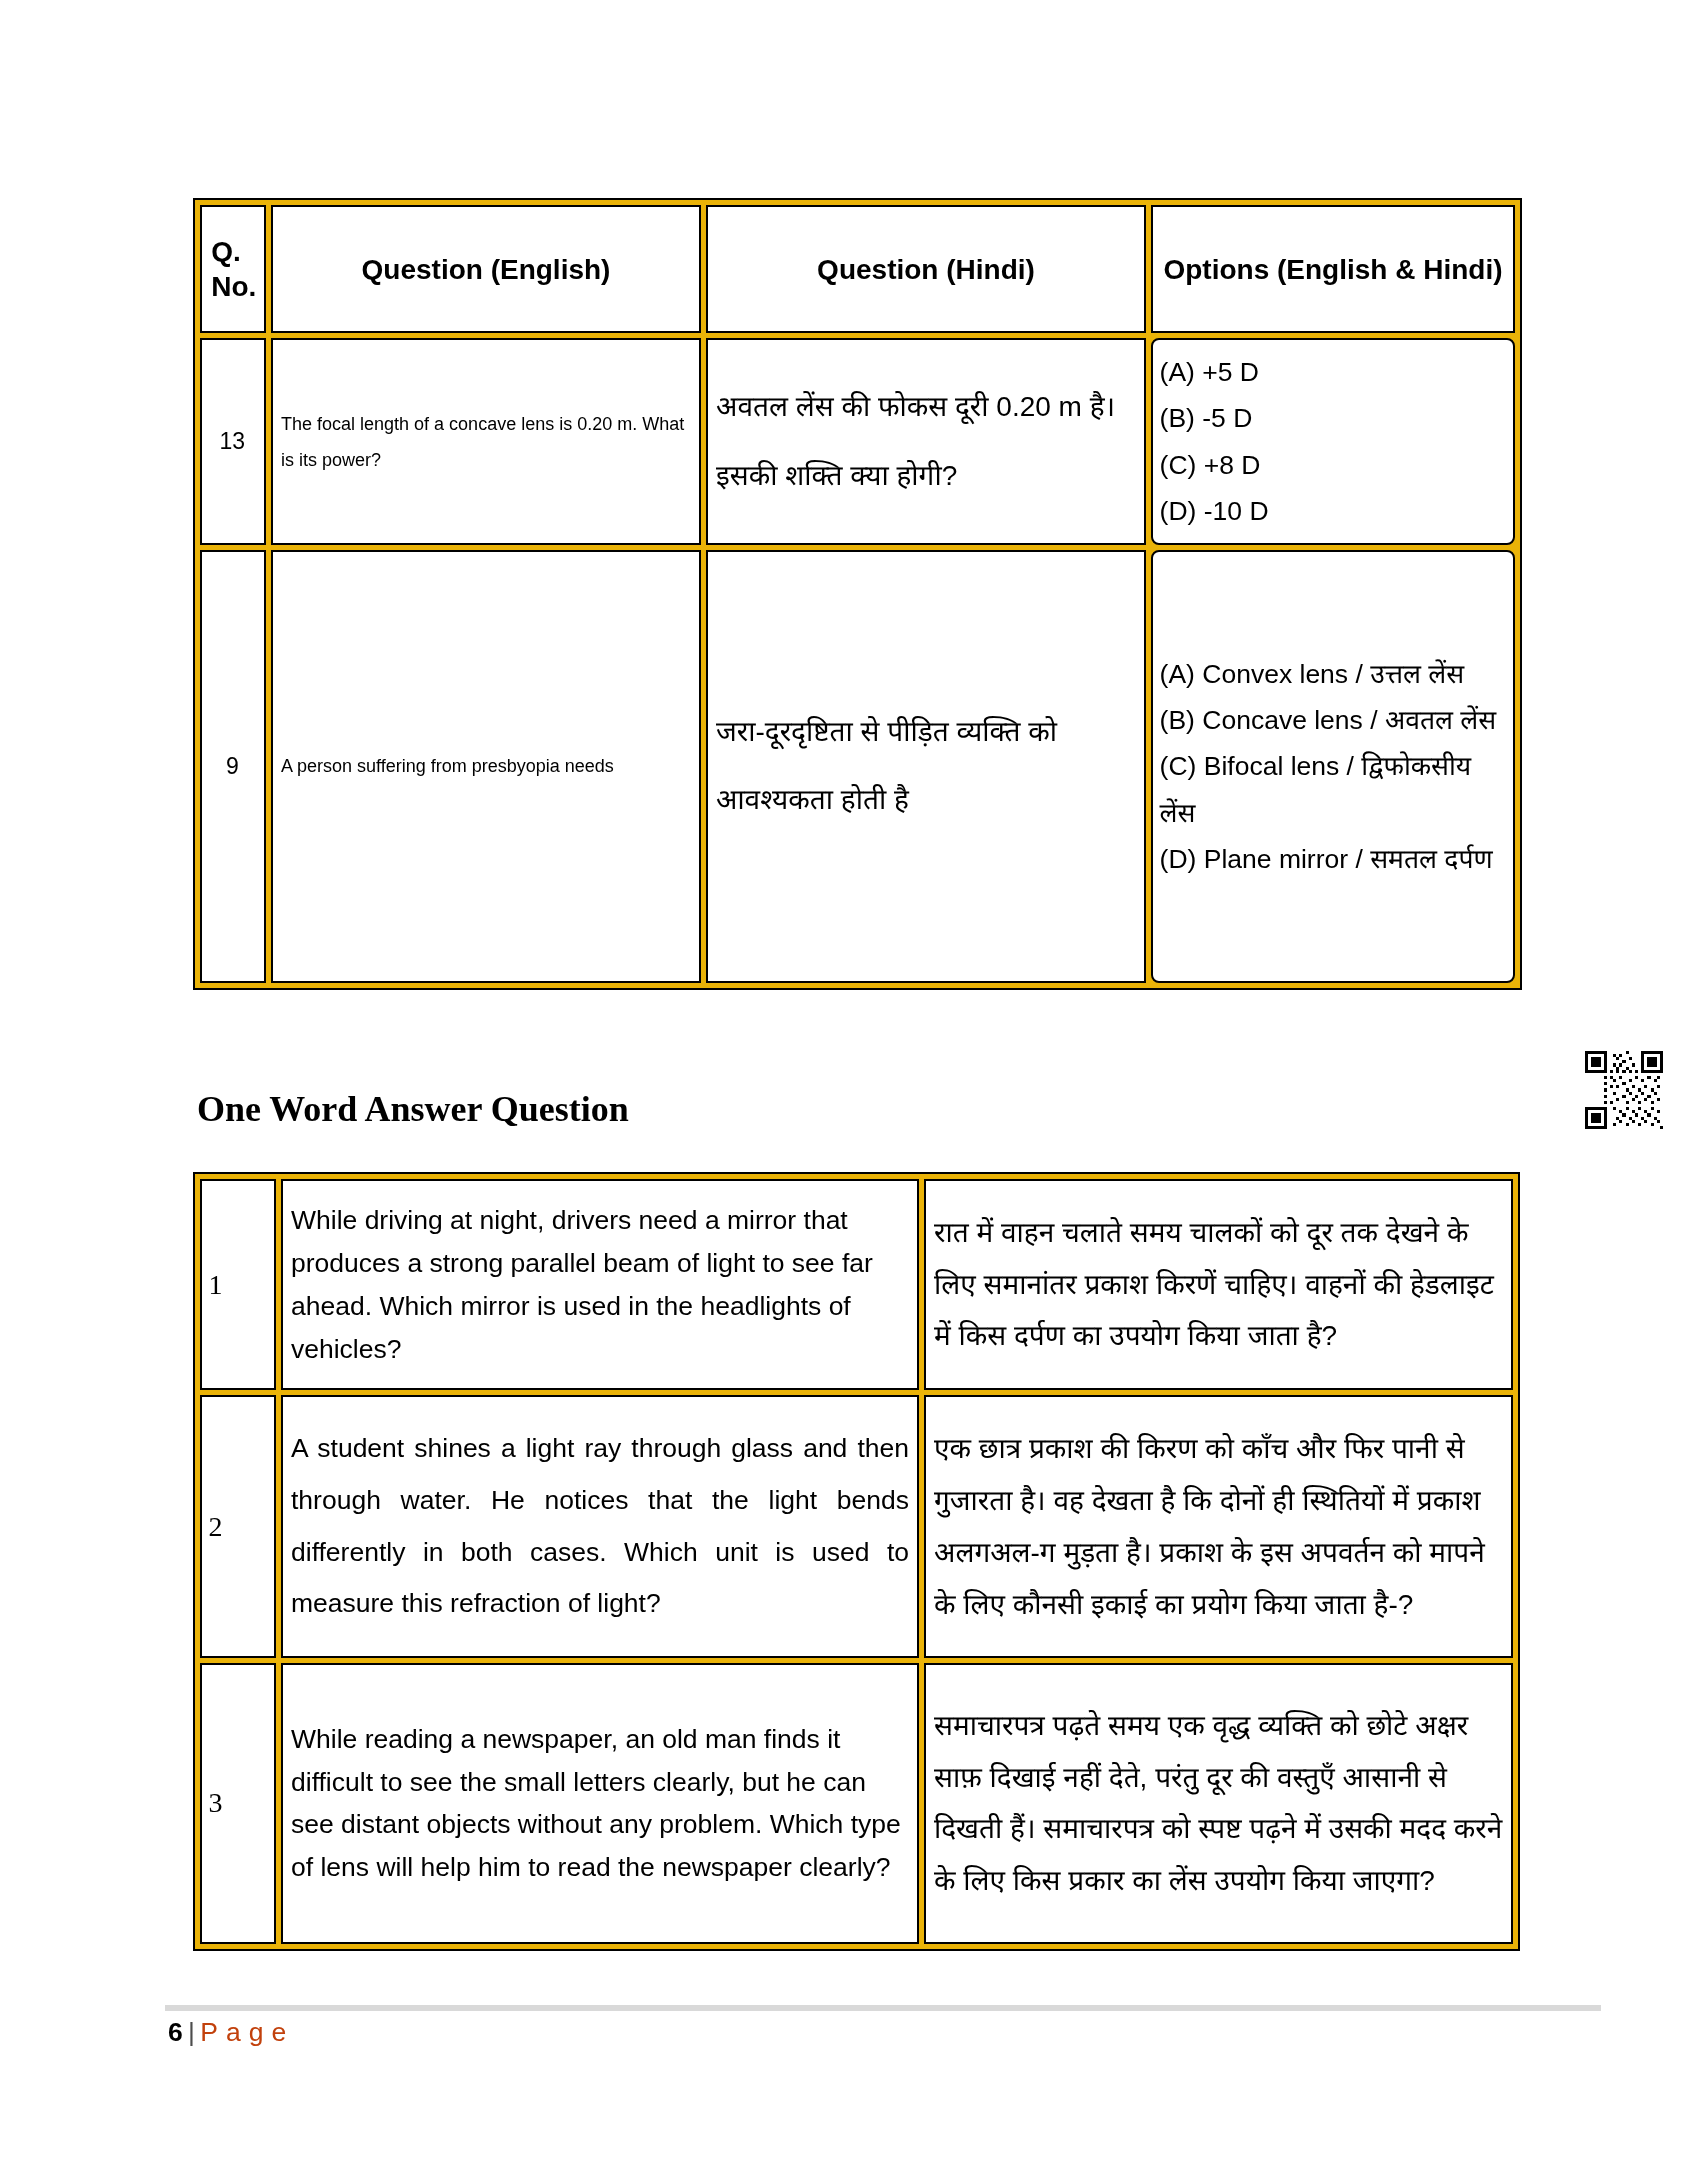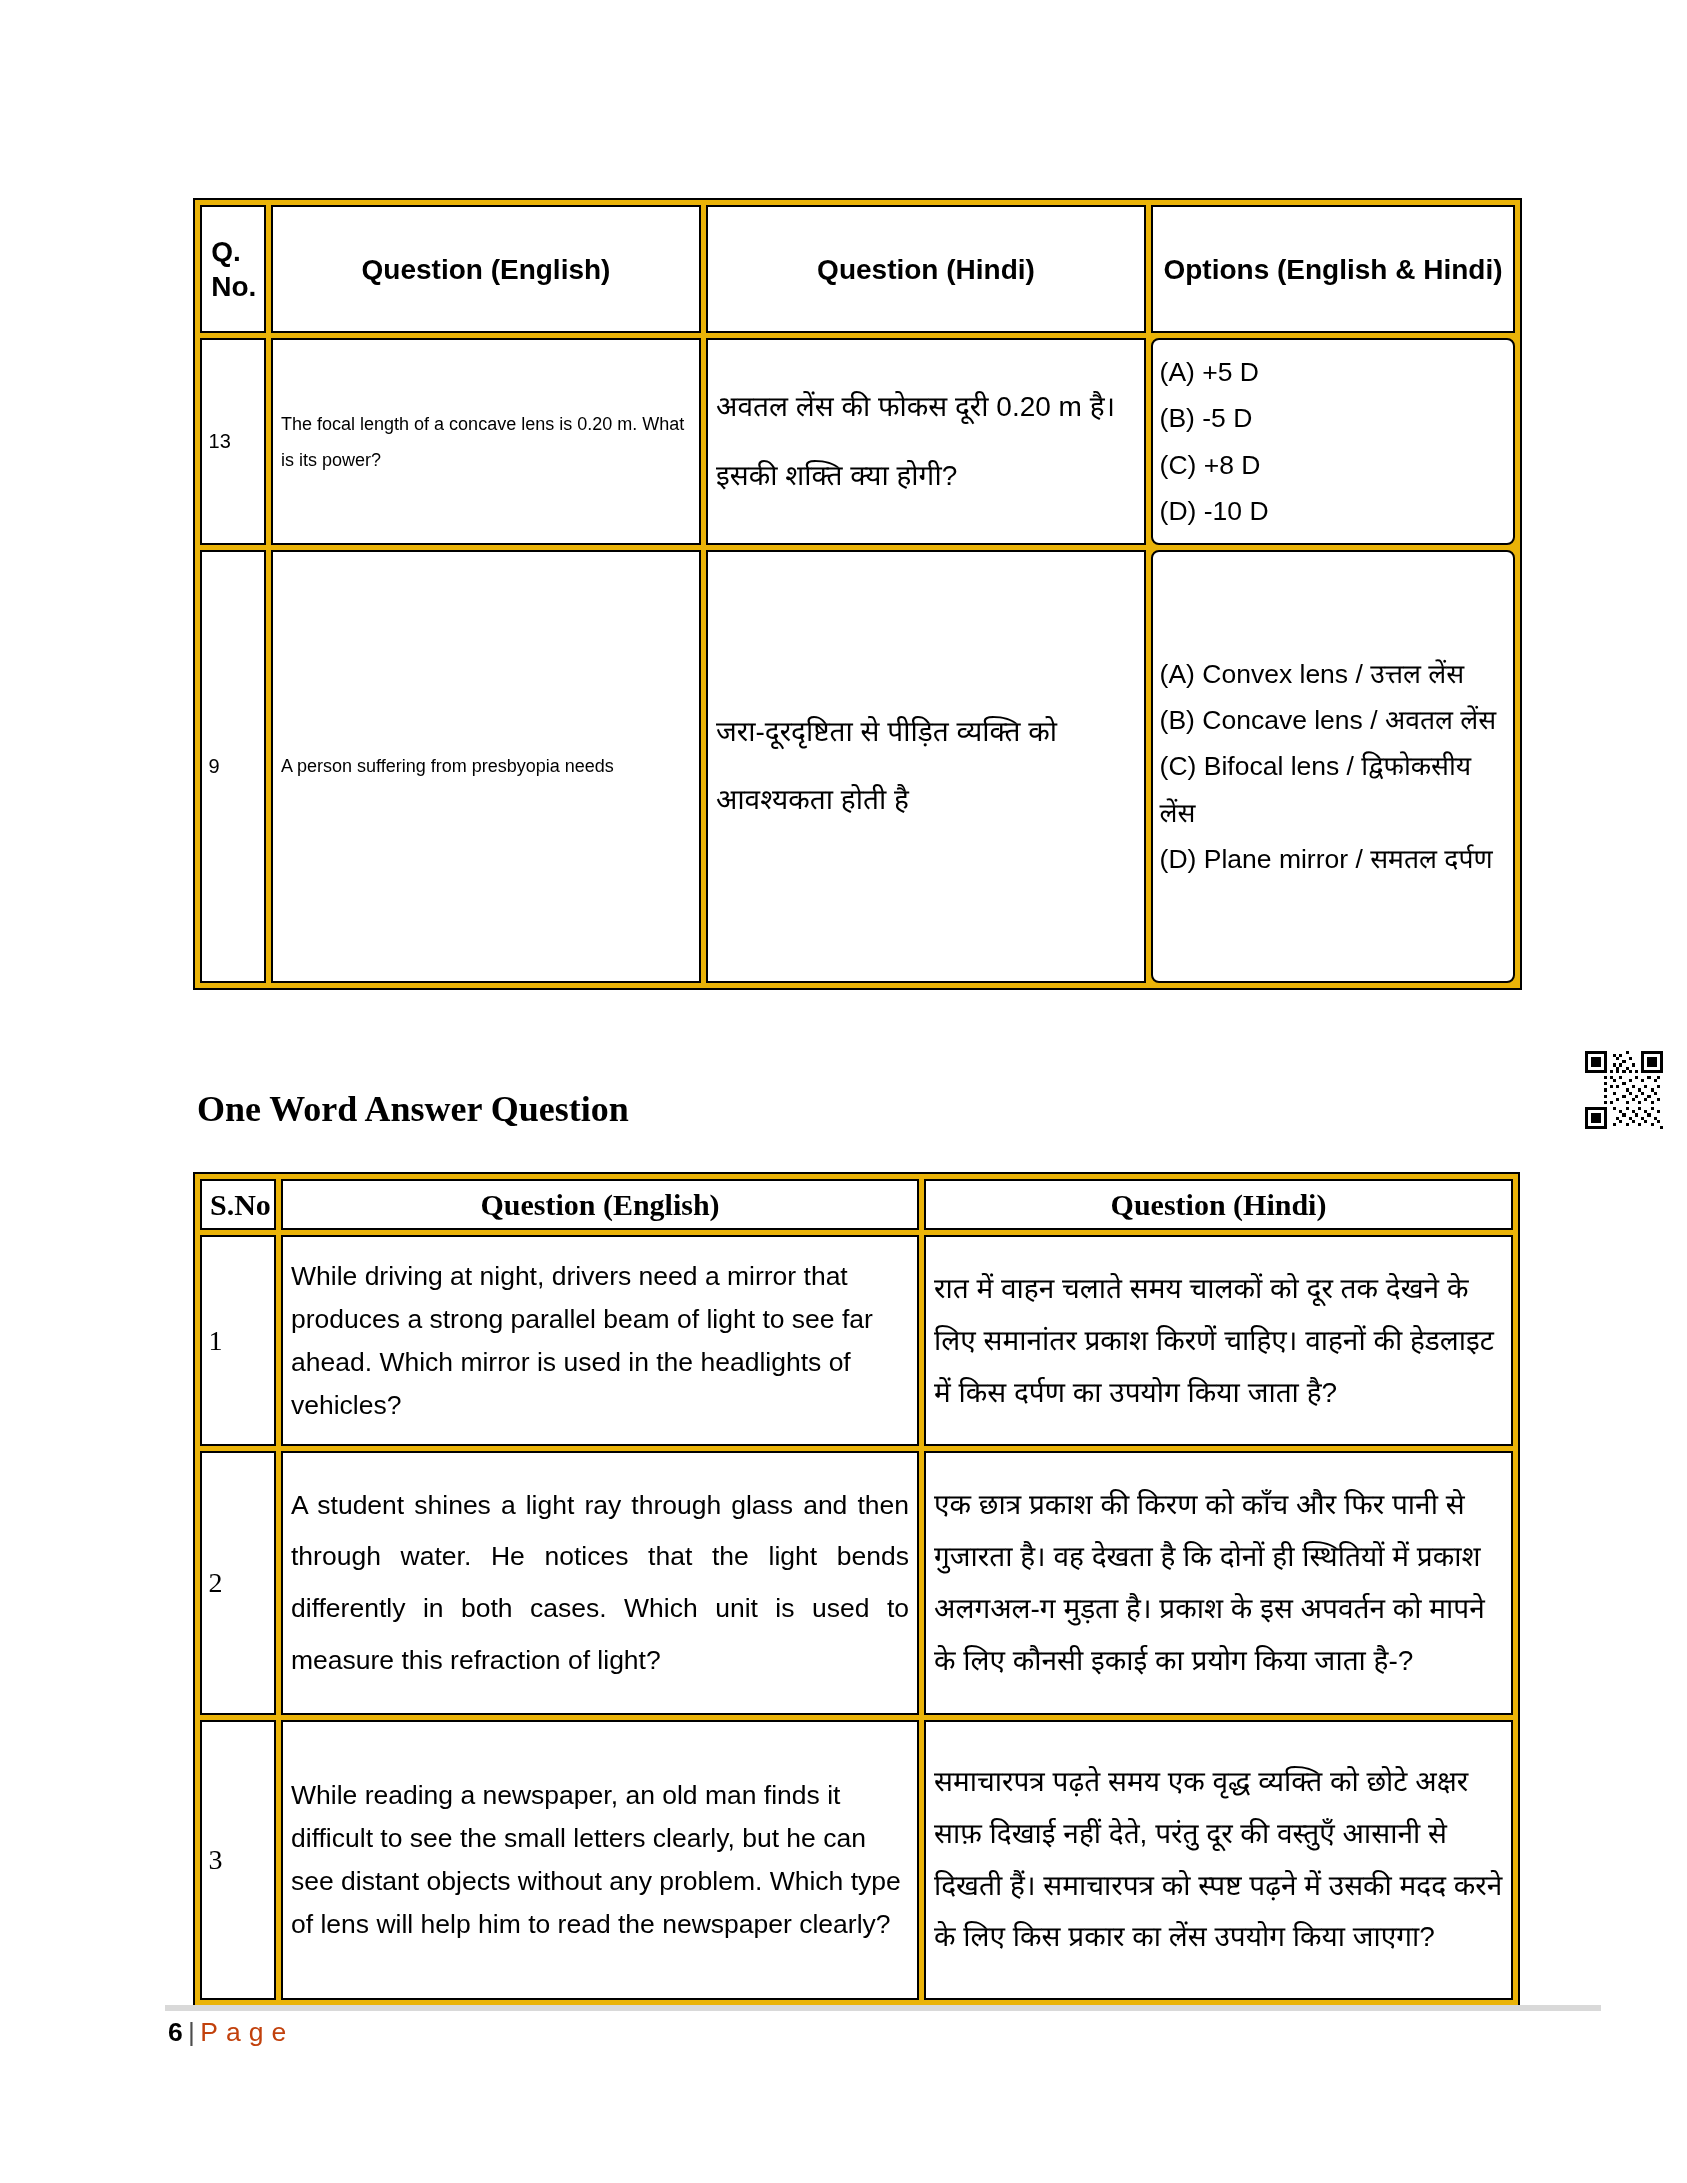--- a/index.html
+++ b/index.html
@@ -9,21 +9,21 @@
   table{border-collapse:separate;border-spacing:5.3px;border:2.6px solid #000;table-layout:fixed;position:absolute;background:#eab308;}
   th,td{border:2.6px solid #000;background:#fff;vertical-align:middle;padding:2.6px 8px;overflow:hidden;}
 
   
   .t1{left:193px;top:198px;width:1325px;}
   .t1 th{font-size:28px;font-weight:bold;text-align:center;line-height:1.25;}
   .t1 th.qno-h{text-align:left;padding-left:9.3px;}
   .t1 .hdr td,.t1 .hdr th{height:119px;}
   .t1 .r13 td{height:198px;}
   .t1 .r14 td{height:423px;}
-  .qno-cell{font-size:20px;text-align:left;padding-left:6.6px;}
+  .qno-cell{font-size:23px;text-align:center;padding-left:6.6px;}
   .en1{font-size:18px;line-height:2.0;}
   .en1 p{margin:0;}
   .hi1{font-size:28px;line-height:2.45;}
   .hi1 p{margin:0;}
   .p-r13en{max-width:423px;}
   .p-r14en{max-width:344px;}
   .p-r14hi{max-width:410px;}
   .opts{font-size:26.5px;line-height:1.75;vertical-align:middle;padding-left:6.6px;border-radius:8px;}
   .opts div{margin:0;}
 
@@ -133,25 +133,20 @@
     </g>
   </svg>
 
   <table class="t2">
     <colgroup>
         <col style="width:76px">
         <col style="width:638px">
         <col style="width:589px">
       </colgroup>
     <tbody>
-        <tr class="hdr">
-      <th>S.No</th>
-      <th>Question (English)</th>
-      <th>Question (Hindi)</th>
-    </tr>
     <tr class="r1">
       <td class="sno-cell">1</td>
       <td class="en2">
         <p>While driving at night, drivers need a mirror that produces a strong parallel beam of light to see far ahead. Which mirror is used in the headlights of vehicles?</p>
       </td>
       <td class="hi2">
         <p>रात में वाहन चलाते समय चालकों को दूर तक देखने के लिए समानांतर प्रकाश किरणें चाहिए। वाहनों की हेडलाइट में किस दर्पण का उपयोग किया जाता है?</p>
       </td>
     </tr>
     <tr class="r2">

